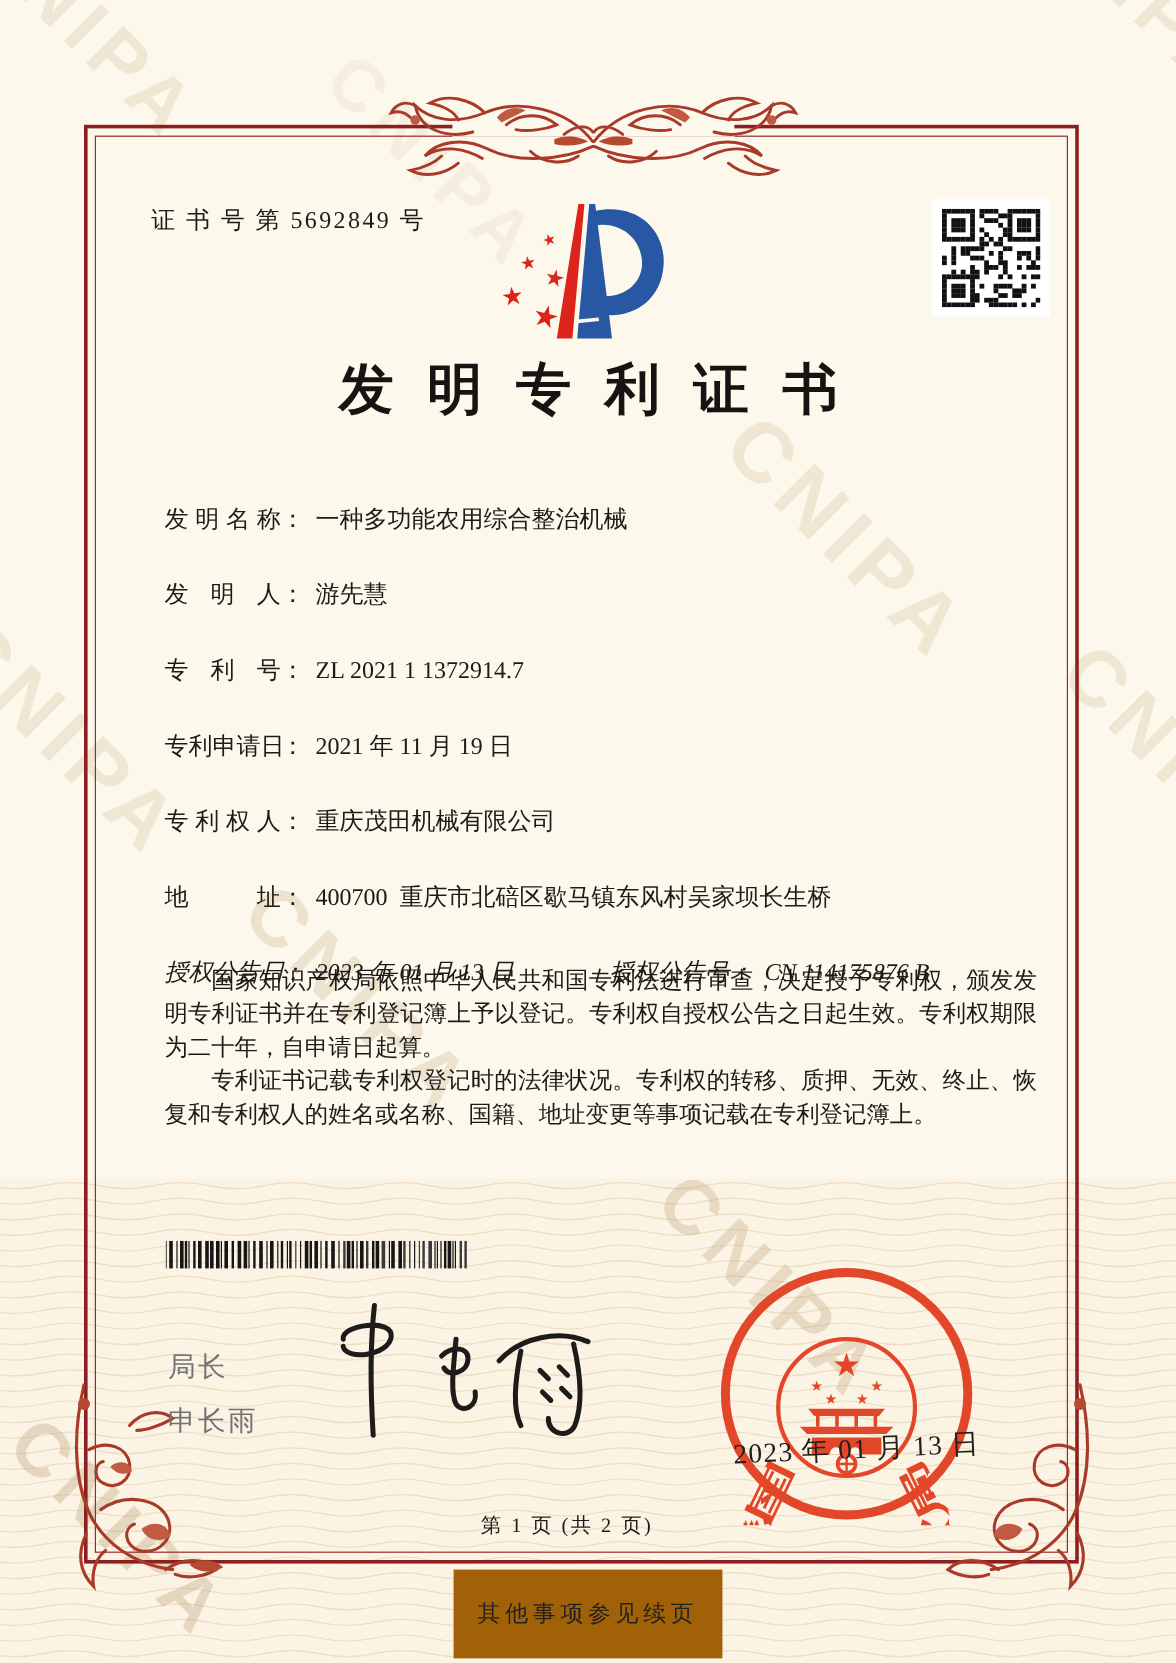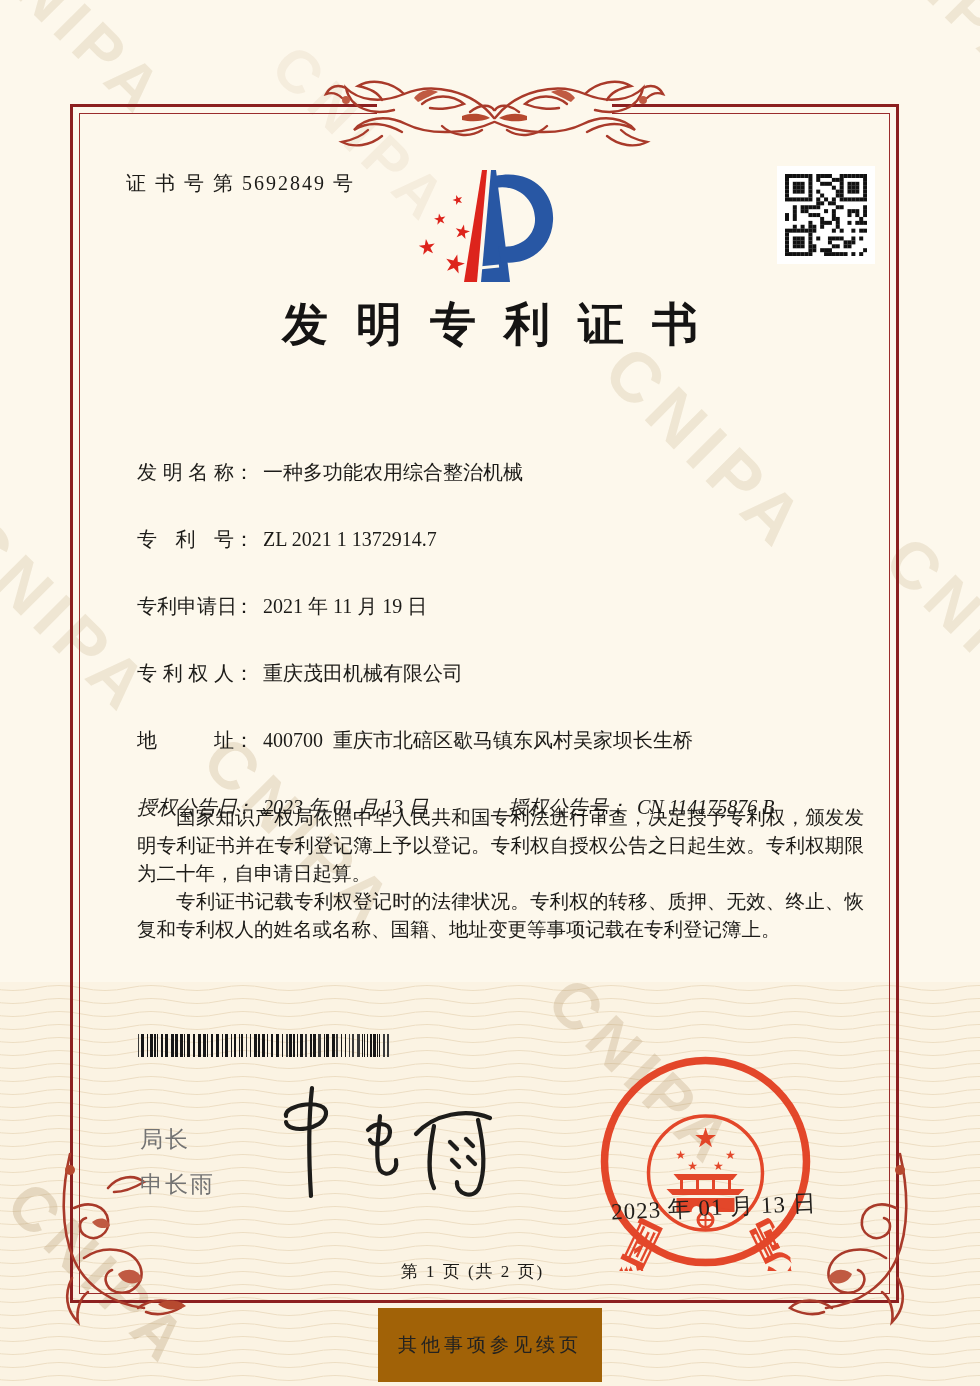--- a/index.html
+++ b/index.html
@@ -21,21 +21,21 @@
 
   .logo{position:absolute;left:413px;top:164px;}
   .qrbox{position:absolute;left:777px;top:166px;width:98px;height:98px;background:#ffffff;
          display:flex;align-items:center;justify-content:center;}
 
   .title{position:absolute;left:0;top:294px;width:980px;text-align:center;
          font-size:46px;font-weight:bold;letter-spacing:28px;padding-left:28px;
          box-sizing:border-box;color:#151413;}
 
   .fields{position:absolute;left:137px;top:419px;width:740px;font-size:20px;}
-  .frow{margin-bottom:36px;white-space:nowrap;margin-top:40px;}
+  .frow{margin-bottom:36px;white-space:nowrap;}
   .lab{display:inline-block;width:97px;text-align:justify;text-align-last:justify;vertical-align:baseline;}
   .colon{display:inline-block;margin-right:9px;}
   .val{white-space:pre-wrap;}
   .grant{position:relative;font-style:italic;}
   .g2{position:absolute;left:371px;top:0;white-space:nowrap;}
   .g2 .lab{width:100px;}
 
   .paras{position:absolute;left:137px;top:804px;width:727px;font-size:19.5px;
          line-height:28px;text-align:justify;}
   .paras p{margin:0;text-indent:2em;}
@@ -385,20 +385,23 @@
       </svg>
   </div>
 
   <div class="title">发明专利证书</div>
 
   <div class="fields">
     <div class="frow">
       <span class="lab">发明名称</span><span class="colon">：</span><span class="val">一种多功能农用综合整治机械</span>
     </div>
     <div class="frow">
+      <span class="lab">发明人</span><span class="colon">：</span><span class="val">游先慧</span>
+    </div>
+    <div class="frow">
       <span class="lab">专利号</span><span class="colon">：</span><span class="val">ZL 2021 1 1372914.7</span>
     </div>
     <div class="frow">
       <span class="lab">专利申请日</span><span class="colon">：</span><span class="val">2021 年 11 月 19 日</span>
     </div>
     <div class="frow">
       <span class="lab">专利权人</span><span class="colon">：</span><span class="val">重庆茂田机械有限公司</span>
     </div>
     <div class="frow">
       <span class="lab">地址</span><span class="colon">：</span><span class="val">400700  重庆市北碚区歇马镇东风村吴家坝长生桥</span>

